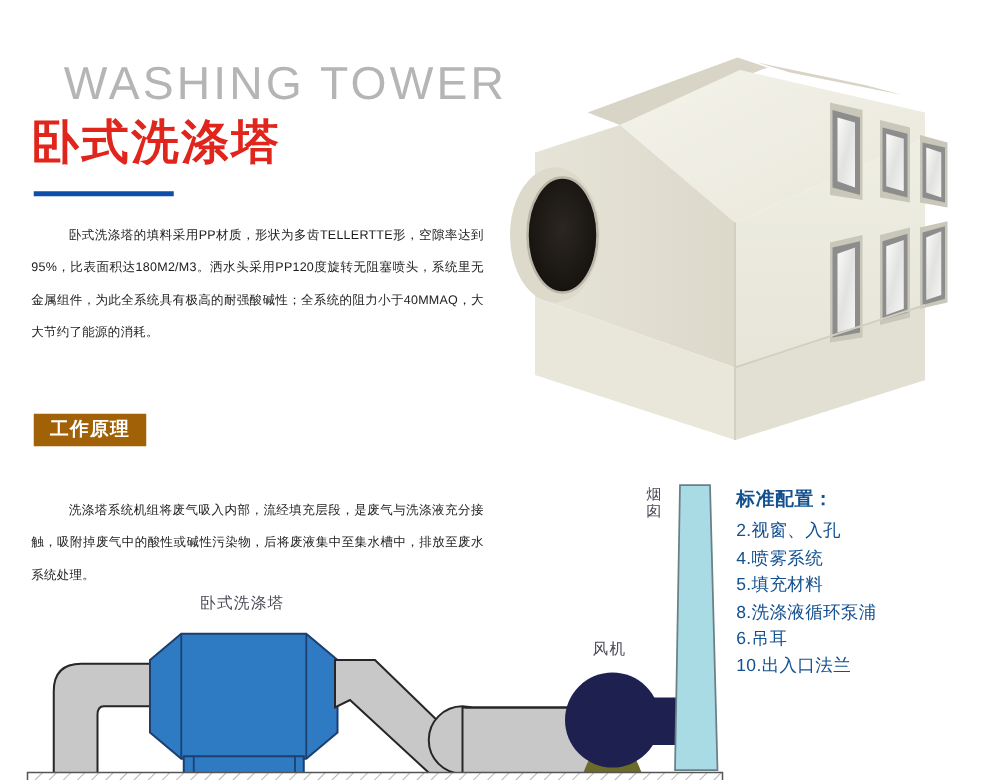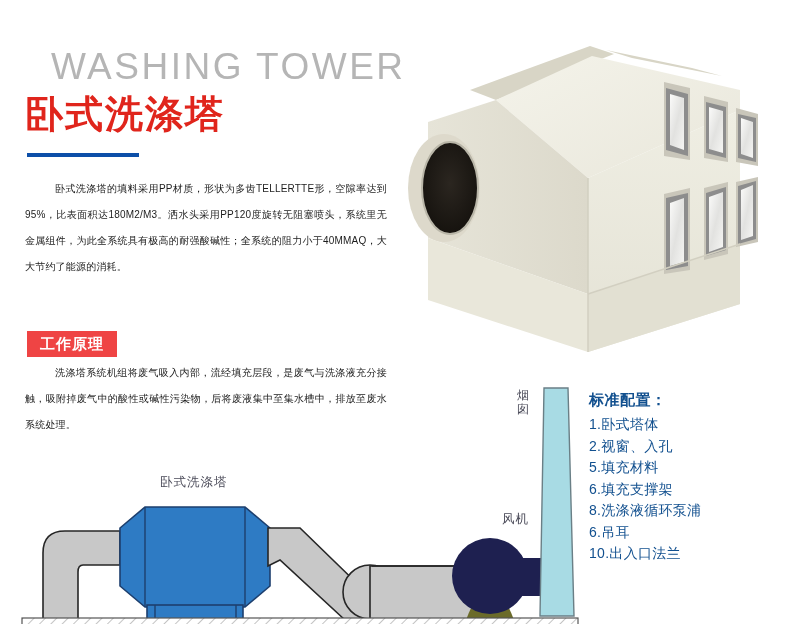--- a/index.html
+++ b/index.html
@@ -59,31 +59,31 @@
     letter-spacing: 0.2px;
   }
   .para-1 {
     left: 25px;
     top: 176px;
     width: 362px;
     text-indent: 30px;
   }
   .para-2 {
     left: 25px;
-    top: 360px;
+    top: 396px;
     width: 362px;
     text-indent: 30px;
   }
 
   
   .badge {
     position: absolute;
     left: 27px;
     top: 331px;
-    background: #ef4444;
+    background: #a16207;
     color: #ffffff;
     font-size: 15px;
     font-weight: bold;
     padding: 5px 13px 6px 13px;
     letter-spacing: 1px;
     line-height: 1;
   }
 
   
   .product-photo {
@@ -103,21 +103,21 @@
     height: 244px;
   }
   .diagram-label {
     position: absolute;
     color: #4a4a58;
     font-size: 12.5px;
     letter-spacing: 1px;
     white-space: nowrap;
   }
   .label-tower { left: 160px; top: 474px; }
-  .label-fan   { left: 474px; top: 511px; margin-left: 28px; }
+  .label-fan   { left: 474px; top: 511px; }
   .label-stack {
     left: 517px;
     top: 388px;
     width: 14px;
     line-height: 14px;
     white-space: normal;
     word-break: break-all;
     font-size: 12px;
   }
 
@@ -282,23 +282,22 @@
     </svg>
   </div>
 
   <div class="diagram-label label-tower">卧式洗涤塔</div>
   <div class="diagram-label label-fan">风机</div>
   <div class="diagram-label label-stack">烟囱</div>
 
   <div class="config-block">
     <div class="config-heading">标准配置：</div>
     <ul class="config-list">
-      <li>1.卧式塔体</li>
       <li>2.视窗、入孔</li>
+      <li>4.喷雾系统</li>
       <li>5.填充材料</li>
-      <li>6.填充支撑架</li>
       <li>8.洗涤液循环泵浦</li>
       <li>6.吊耳</li>
       <li>10.出入口法兰</li>
     </ul>
   </div>
 
 </div>
 
 </body></html>

